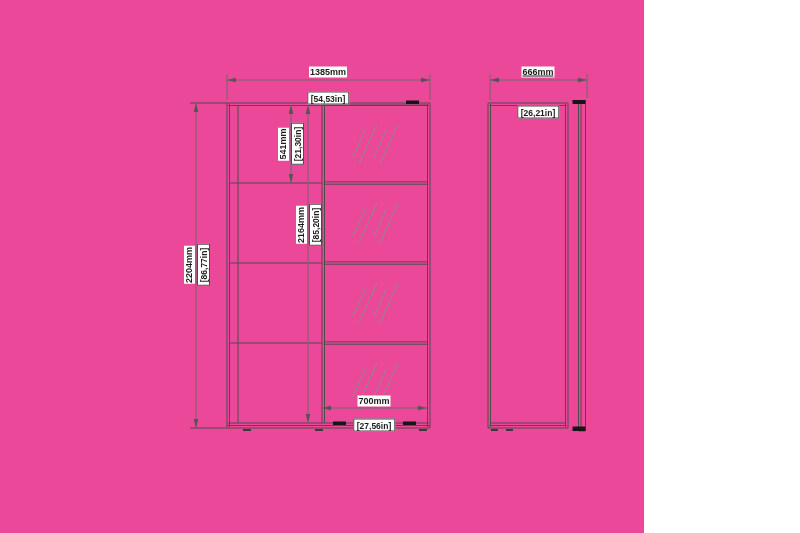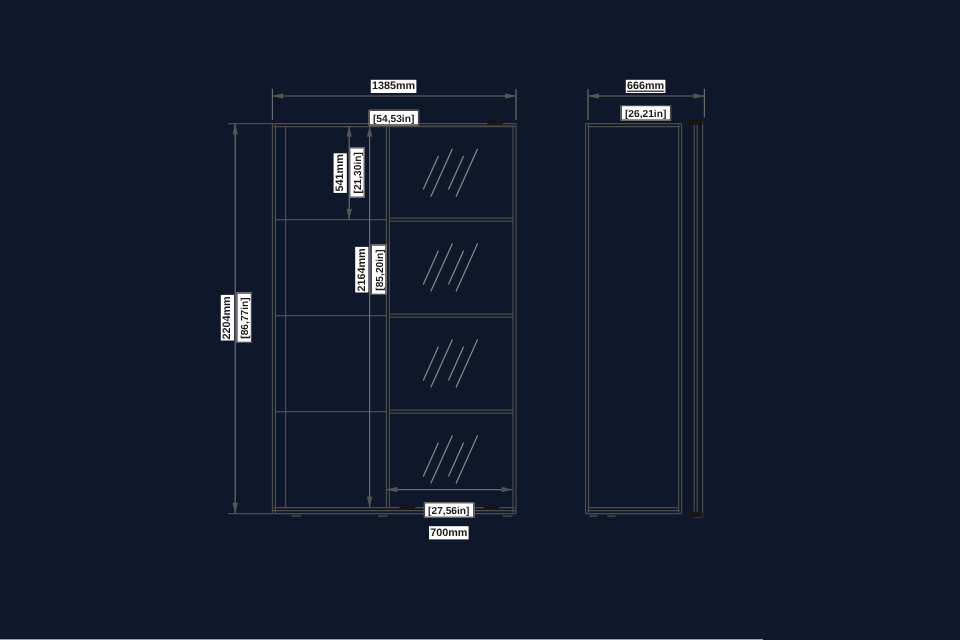--- a/index.html
+++ b/index.html
@@ -3,23 +3,23 @@
 <meta charset="utf-8">
 <style>
   html, body {
     margin: 0;
     padding: 0;
     background: #ffffff;
     font-family: "Liberation Sans", sans-serif;
   }
   .canvas {
     position: relative;
-    width: 800px;
+    width: 644px;
     height: 533px;
-    background: #0f172a;
+    background: #ec4899;
     overflow: hidden;
   }
   svg { position: absolute; left: 0; top: 0; }
 
   .dim-label {
     position: absolute;
     transform: translate(-50%, -50%);
     color: #1c1c1c;
     font-weight: bold;
     font-size: 9px;
@@ -205,39 +205,39 @@
   <div class="dim-label" style="left:328px; top:72px;">
     <span class="mm">1385mm</span>
   </div>
   <div class="dim-label" style="left:328px; top:90px;">
     <span class="inch">[54,53in]</span>
   </div>
 
   <div class="dim-label" style="left:538px; top:72px;text-decoration:underline;">
     <span class="mm">666mm</span>
   </div>
-  <div class="dim-label" style="left:538px; top:86px;">
+  <div class="dim-label" style="left:538px; top:104px;">
     <span class="inch">[26,21in]</span>
   </div>
 
   <div class="dim-label rotated" style="left:197px; top:265px;">
     <span class="mm">2204mm</span>
     <span class="inch">[86,77in]</span>
   </div>
 
   <div class="dim-label rotated" style="left:291px; top:144px;">
     <span class="mm">541mm</span>
     <span class="inch">[21,30in]</span>
   </div>
 
   <div class="dim-label rotated" style="left:309px; top:225px;">
     <span class="mm">2164mm</span>
     <span class="inch">[85,20in]</span>
   </div>
 
-  <div class="dim-label" style="left:374px; top:401px;margin-top:43px;">
+  <div class="dim-label" style="left:374px; top:401px;">
     <span class="mm">700mm</span>
   </div>
   <div class="dim-label" style="left:374px; top:417px;text-align:center;">
     <span class="inch">[27,56in]</span>
   </div>
 
 </div>
 
 </body></html>

